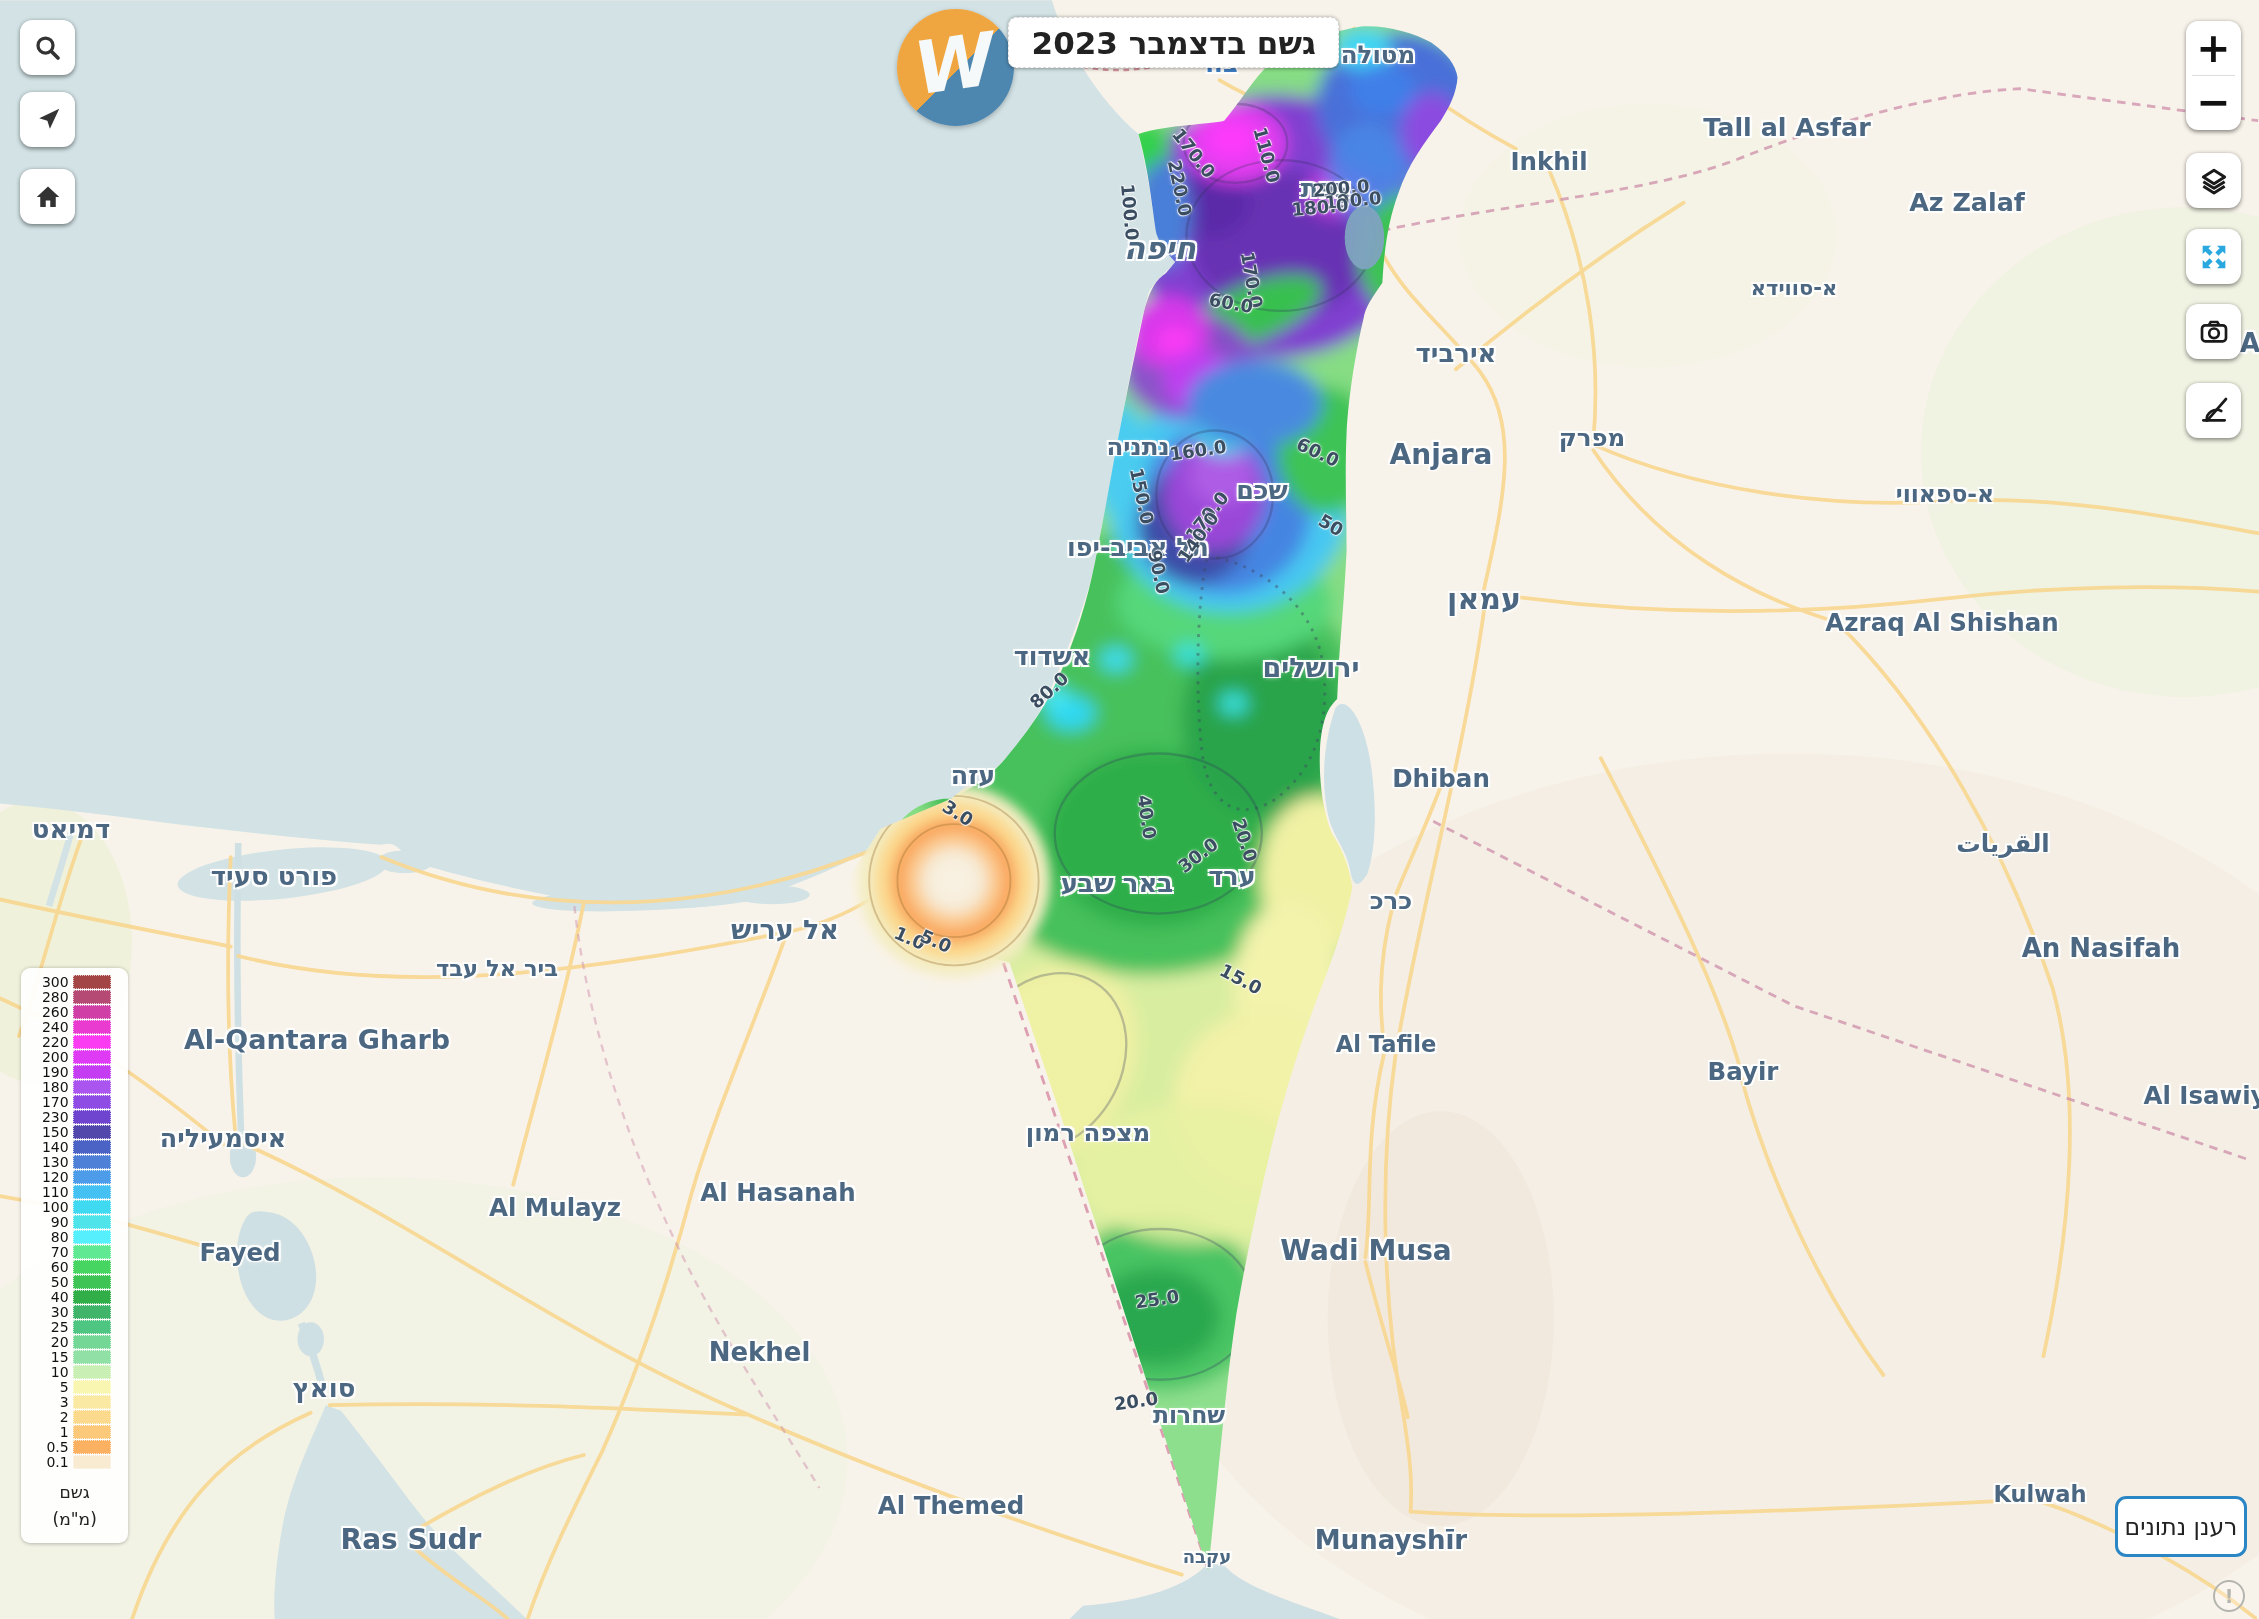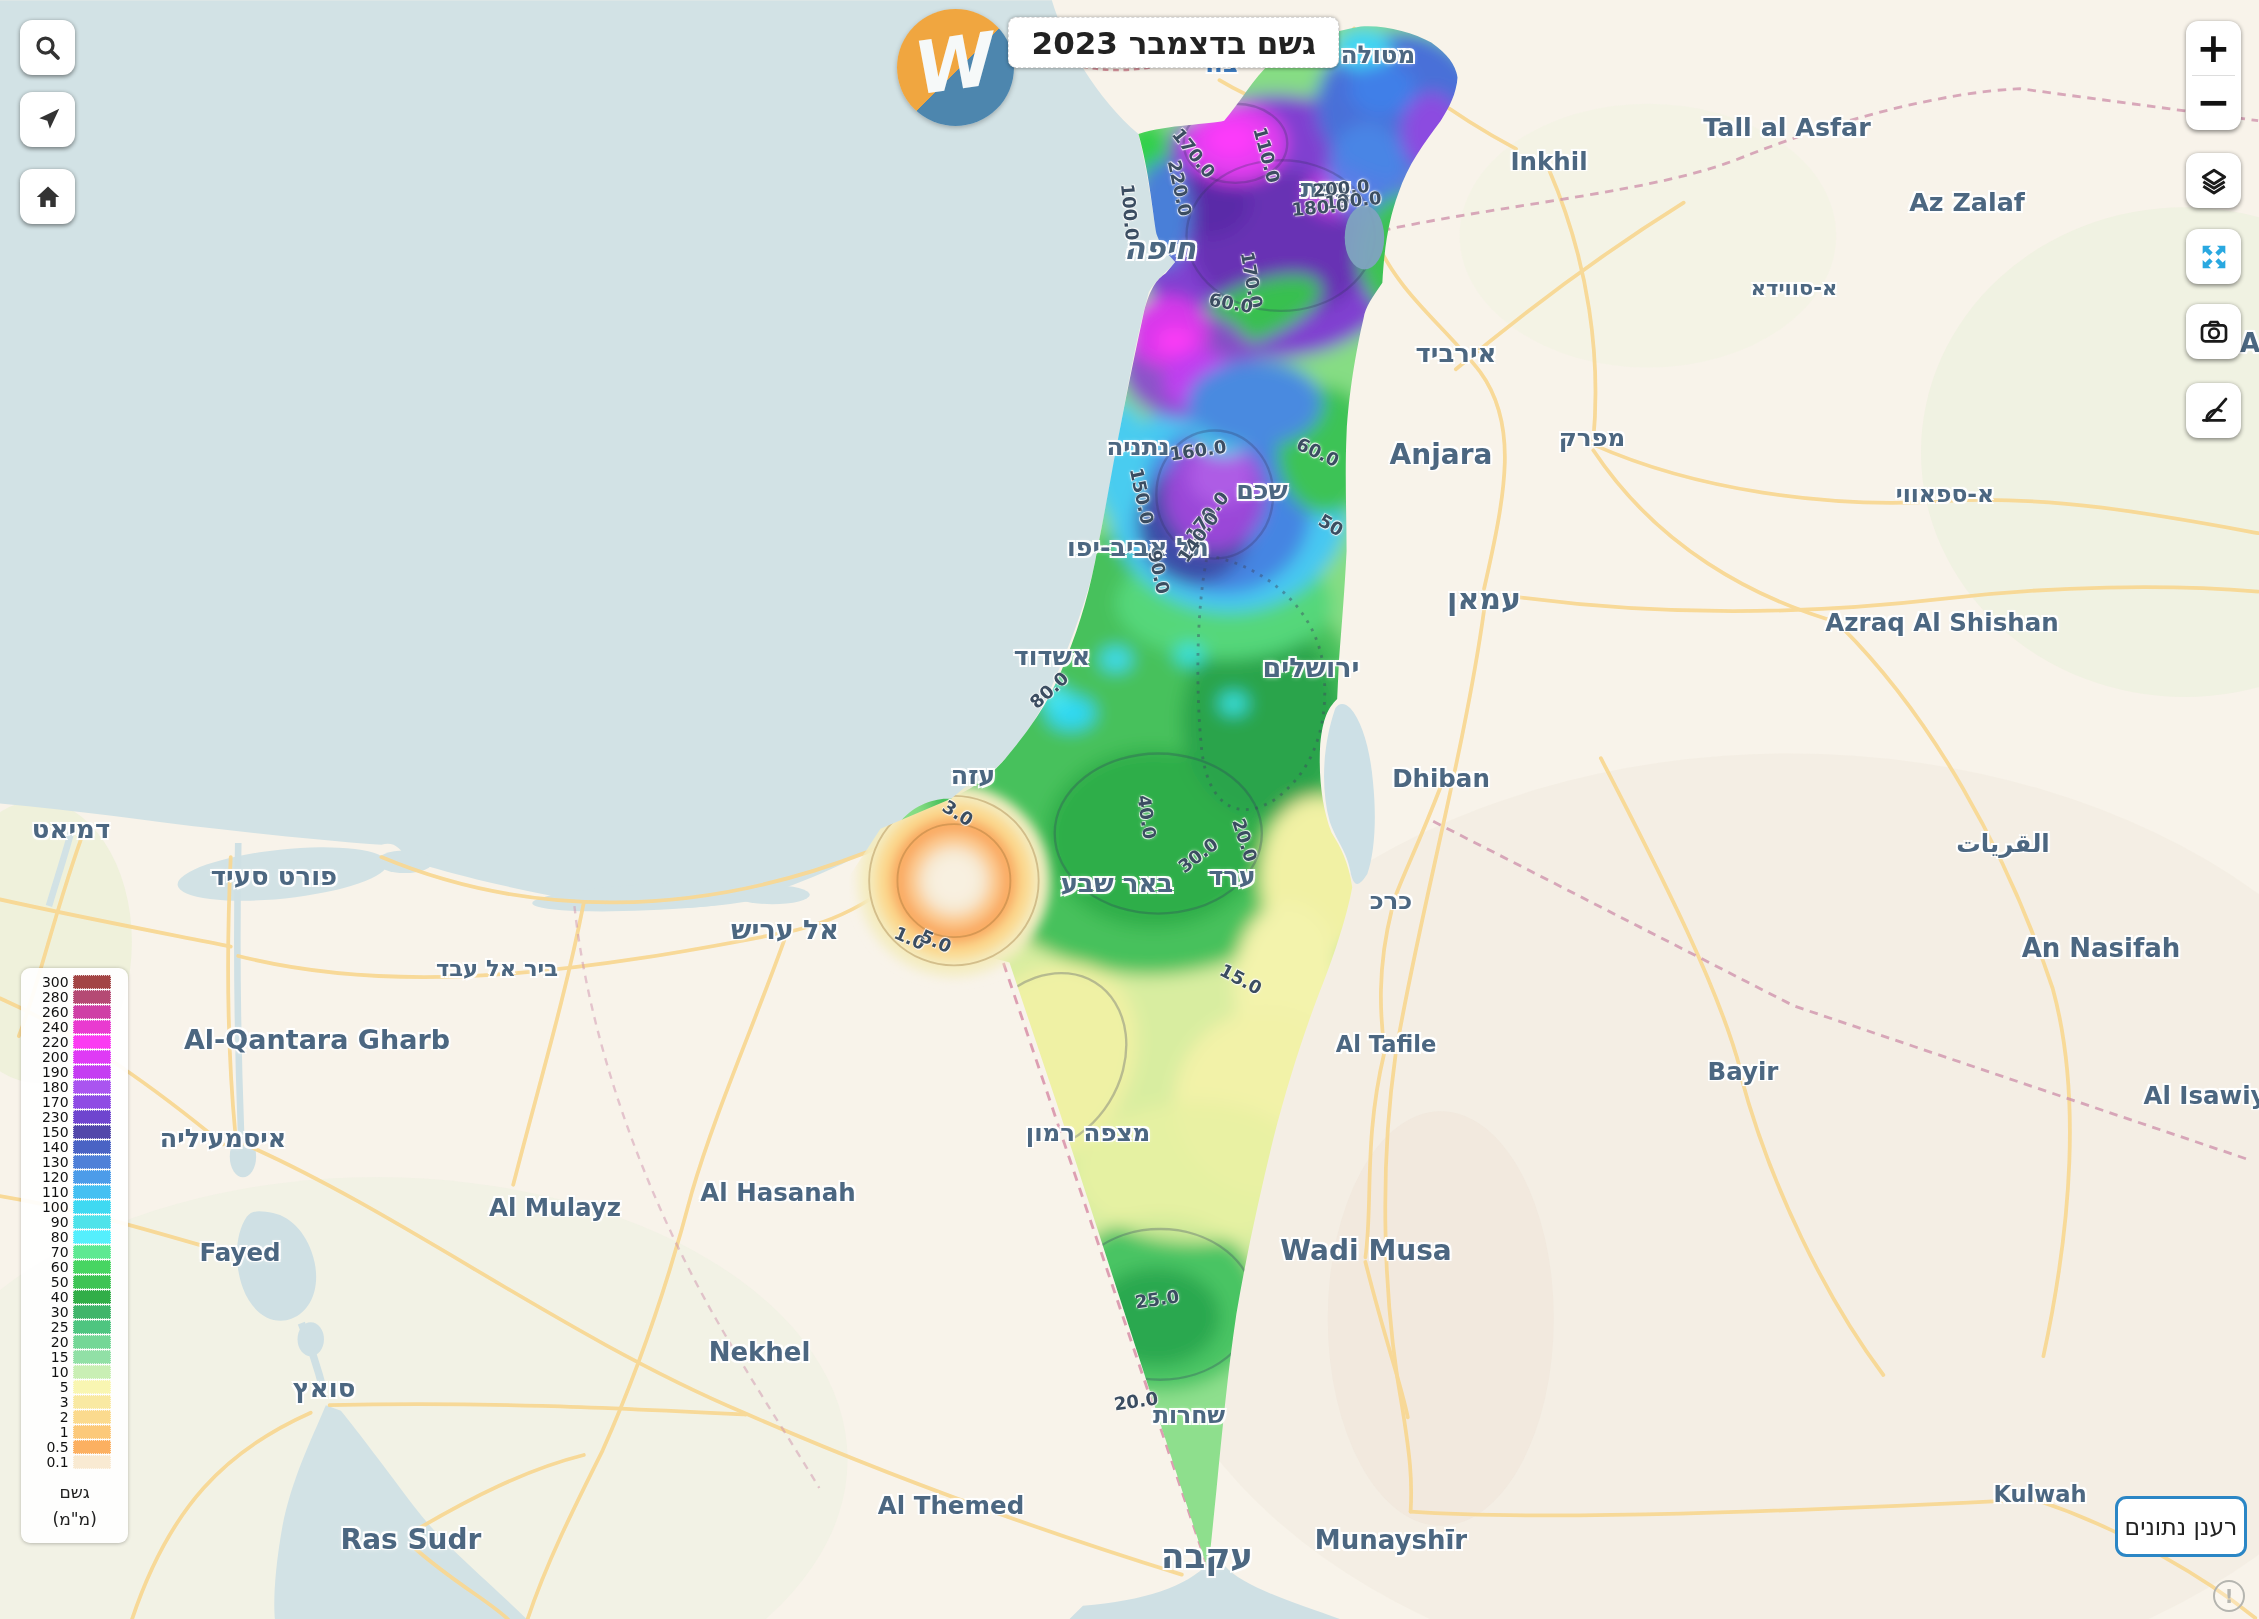--- a/index.html
+++ b/index.html
@@ -251,21 +251,21 @@
       <div class="city" style="left: 1138px; top: 446px; font-size: 24.5px; direction: rtl;">נתניה</div>
       <div class="city" style="left: 1262px; top: 490px; font-size: 25.4px; direction: rtl;">שכם</div>
       <div class="city" style="left: 1138px; top: 547px; font-size: 25.4px; direction: rtl;">תל אביב-יפו</div>
       <div class="city" style="left: 1052px; top: 656px; font-size: 25.4px; direction: rtl;">אשדוד</div>
       <div class="city" style="left: 1311px; top: 667px; font-size: 27px; direction: rtl;">ירושלים</div>
       <div class="city" style="left: 973px; top: 775px; font-size: 25.4px; direction: rtl;">עזה</div>
       <div class="city" style="left: 1117px; top: 883px; font-size: 26px; direction: rtl;">באר שבע</div>
       <div class="city" style="left: 1232px; top: 876px; font-size: 25.4px; direction: rtl;">ערד</div>
       <div class="city" style="left: 1088px; top: 1132px; font-size: 24.5px; direction: rtl;">מצפה רמון</div>
       <div class="city" style="left: 1189px; top: 1415px; font-size: 23.5px; direction: rtl;">שחרות</div>
-      <div class="city" style="left: 1207px; top: 1556px; font-size: 34px; direction: rtl;">עקבה</div>
+      <div class="city" style="left: 1207px; top: 1556px; font-size: 18px; direction: rtl;">עקבה</div>
       <div class="city" style="left: 1456px; top: 353px; font-size: 26px; direction: rtl;">אירביד</div>
       <div class="city" style="left: 1484px; top: 598px; font-size: 30px; direction: rtl;">עמאן</div>
       <div class="city" style="left: 1592px; top: 437px; font-size: 24.5px; direction: rtl;">מפרק</div>
       <div class="city" style="left: 1794px; top: 288px; font-size: 21px; direction: rtl;">א-סווידא</div>
       <div class="city" style="left: 1945px; top: 494px; font-size: 23.5px; direction: rtl;">א-ספאווי</div>
       <div class="city" style="left: 1391px; top: 900px; font-size: 24.5px; direction: rtl;">כרכ</div>
       <div class="city" style="left: 71px; top: 829px; font-size: 26px; direction: rtl;">דמיאט</div>
       <div class="city" style="left: 274px; top: 876px; font-size: 26px; direction: rtl;">פורט סעיד</div>
       <div class="city" style="left: 223px; top: 1138px; font-size: 25.4px; direction: rtl;">איסמעיליה</div>
       <div class="city" style="left: 324px; top: 1388px; font-size: 26px; direction: rtl;">סואץ</div>

